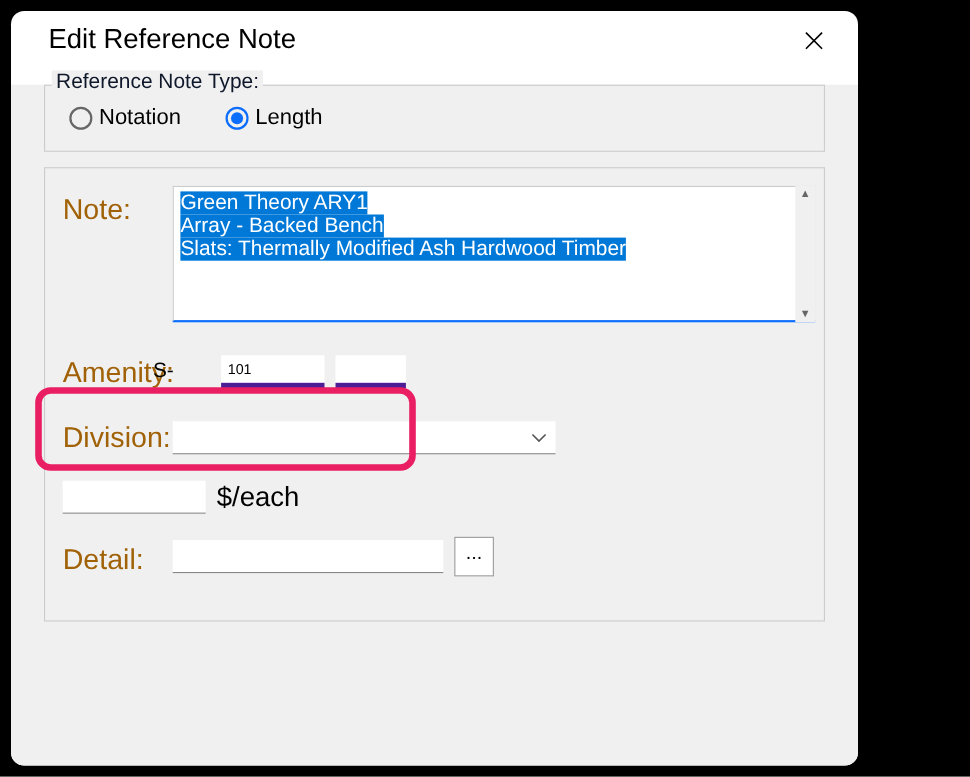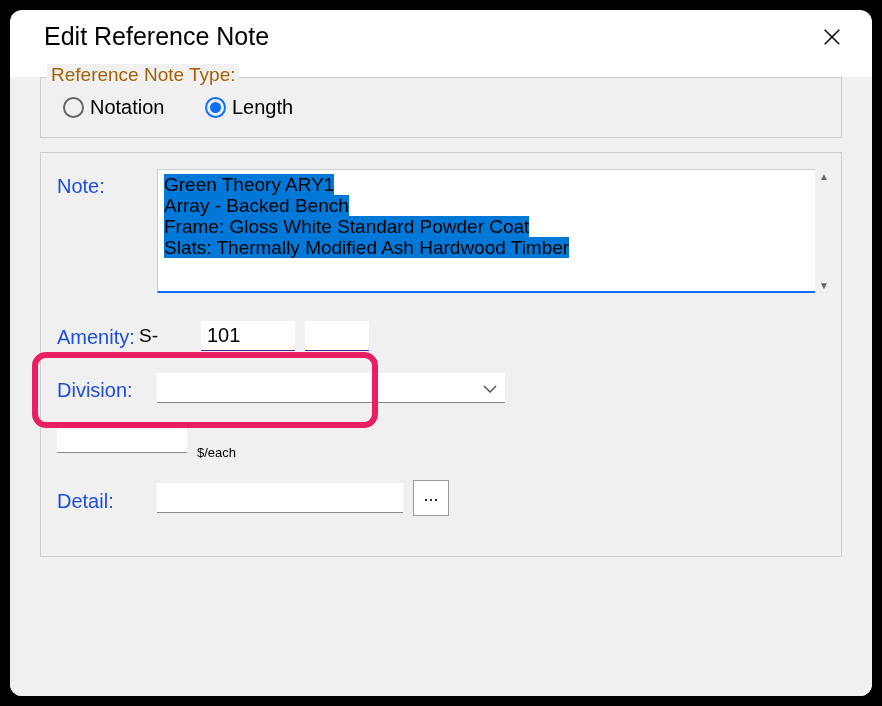--- a/index.html
+++ b/index.html
@@ -9,21 +9,21 @@
     }
     body {
       font-family: "Segoe UI", Arial, sans-serif;
       background: #000;
       width: 882px;
       height: 706px;
       overflow: hidden;
     }
     .window {
       background: #fff;
-      width: 862px;
+      width: 770px;
       height: 686px;
       margin: 10px;
       border-radius: 12px;
       overflow: hidden;
       position: relative;
     }
     .titlebar {
       display: flex;
       align-items: center;
       justify-content: space-between;
@@ -58,21 +58,21 @@
       position: relative;
       background: #f0f0f0;
     }
     .legend {
       position: absolute;
       top: -14px;
       left: 6px;
       background: #f0f0f0;
       padding: 0 4px;
       font-size: 19px;
-      color: #a16207;
+      color: #0f172a;
     }
     .radio-row {
       display: flex;
       gap: 0;
       align-items: center;
     }
     .radio-item {
       display: flex;
       align-items: center;
       gap: 6px;
@@ -110,40 +110,40 @@
       background: #f0f0f0;
     }
     .form-row {
       display: flex;
       align-items: flex-start;
       padding: 0 0 0 16px;
       margin-bottom: 14px;
     }
     .form-label {
       width: 100px;
-      font-size: 20px;
-      color: #1d4ed8;
+      font-size: 26px;
+      color: #a16207;
       padding-top: 6px;
     }
     .note-textarea {
       flex: 1;
       height: 124px;
       background: #fff;
       border: 1px solid #ccc;
       border-bottom: 2px solid #0d6efd;
       margin-right: 0;
       position: relative;
       padding: 4px 6px;
       font-size: 19px;
       line-height: 21px;
       overflow: hidden;
     }
     .note-line {
       background: #0078d7;
-      color: #000000;
+      color: #ffffff;
       display: inline;
       padding: 0;
     }
     .note-line-wrap {
       line-height: 21px;
       margin: 0;
     }
     .scrollbar {
       position: absolute;
       right: 0;
@@ -188,34 +188,34 @@
       padding-top: 2px;
     }
     .prefix {
       font-size: 19px;
       width: 62px;
     }
     .num-input {
       width: 94px;
       height: 30px;
       border: none;
-      border-bottom: 1px solid #4c1d95;
-      background: #fff;
-      font-size: 20px;
+      border-bottom: 5px solid #4c1d95;
+      background: #fff;
+      font-size: 13px;
       padding: 2px 6px;
       margin-right: 10px;
     }
     .num-input.small {
       width: 64px;
     }
     .division-row {
       display: flex;
-      align-items: flex-start;
+      align-items: flex-end;
       padding: 0 0 0 16px;
-      margin-bottom: 12px;
+      margin-bottom: 24px;
     }
     .select-box {
       width: 348px;
       height: 30px;
       background: #fff;
       border: none;
       border-bottom: 1px solid #888;
       position: relative;
     }
     .select-arrow {
@@ -236,22 +236,21 @@
     }
     .cost-input {
       width: 130px;
       height: 30px;
       border: none;
       border-bottom: 1px solid #888;
       background: #fff;
       margin-right: 10px;
     }
     .cost-unit {
-      font-size: 13px;
-      margin-top: 30px;
+      font-size: 25px;
     }
     .detail-row {
       display: flex;
       align-items: center;
       padding: 0 0 0 16px;
     }
     .detail-input {
       width: 246px;
       height: 30px;
       border: none;
@@ -302,21 +301,20 @@
       </div>
     </div>
 
     <div class="form-section">
       <div class="form-row">
         <div class="form-label">Note:</div>
         <div class="note-container">
           <div class="note-textarea">
             <div class="note-line-wrap"><span class="note-line">Green Theory ARY1</span></div>
             <div class="note-line-wrap"><span class="note-line">Array - Backed Bench</span></div>
-            <div class="note-line-wrap"><span class="note-line">Frame: Gloss White Standard Powder Coat</span></div>
             <div class="note-line-wrap"><span class="note-line">Slats: Thermally Modified Ash Hardwood Timber</span></div>
           </div>
           <div class="scrollbar">
             <div class="scroll-arrow">▲</div>
             <div class="scroll-arrow">▼</div>
           </div>
         </div>
       </div>
 
       <div class="number-row">

